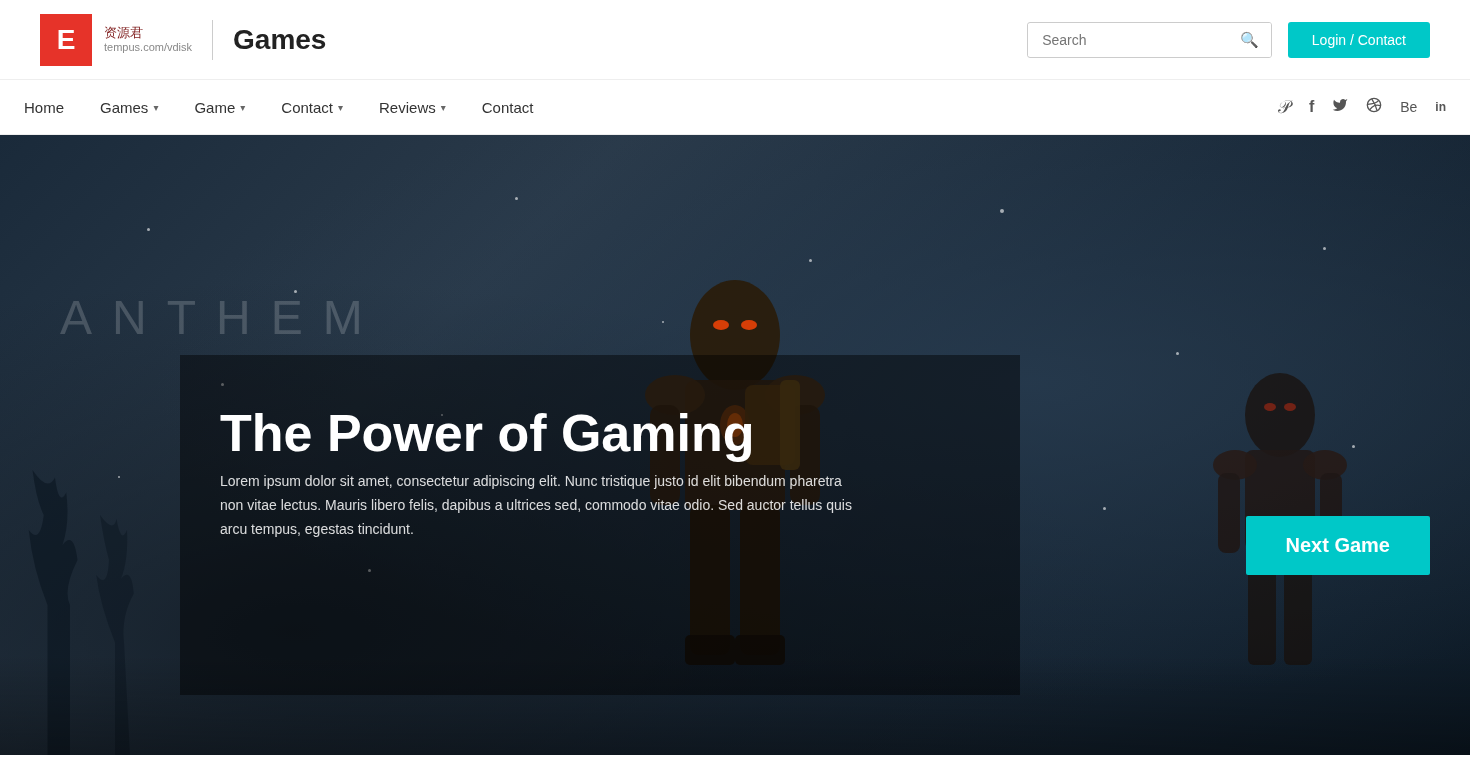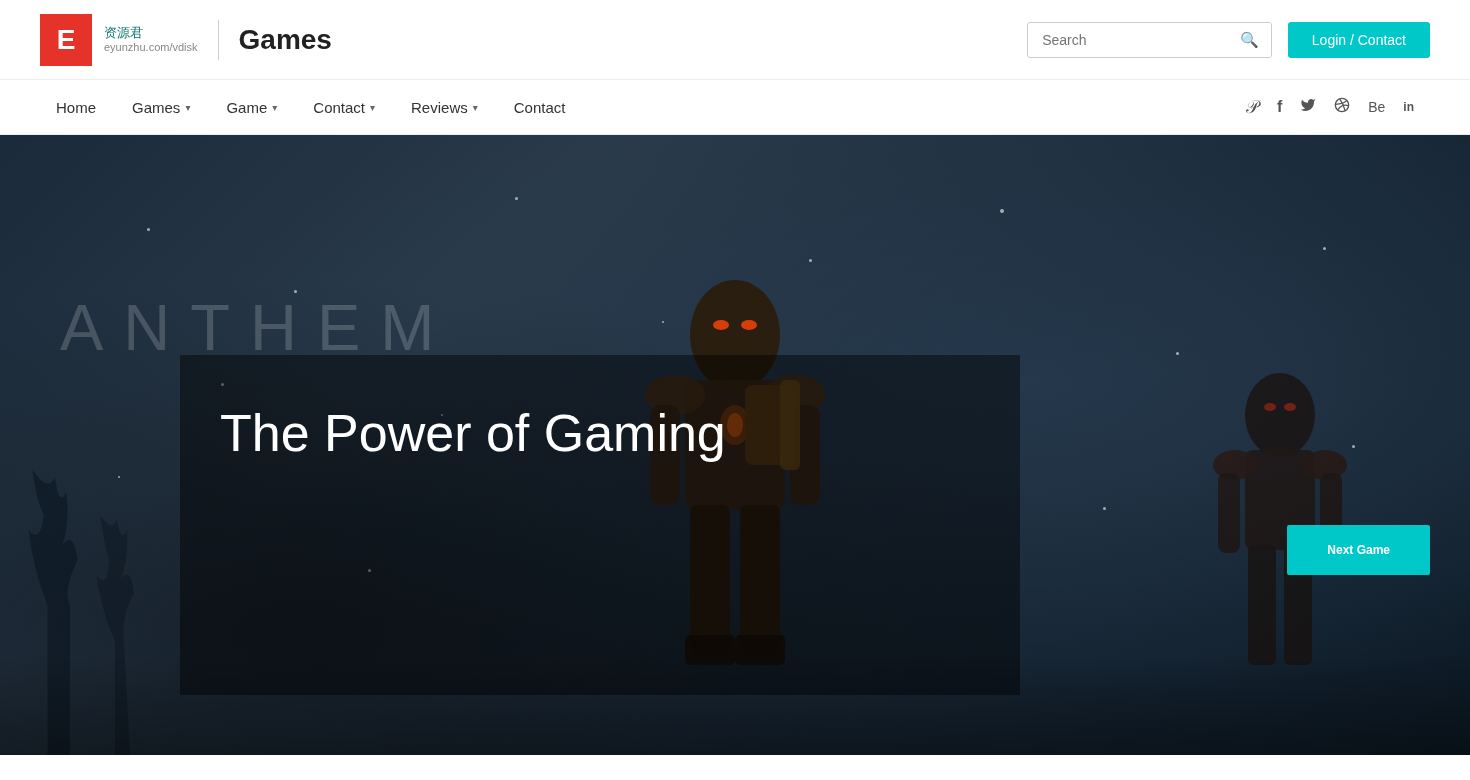--- a/index.html
+++ b/index.html
@@ -32,21 +32,21 @@
       justify-content: center;
       flex-shrink: 0;
     }
     .logo-text-block {
       display: flex;
       flex-direction: column;
       line-height: 1.2;
     }
     .logo-chinese {
       font-size: 13px;
-      color: #0f766e;
+      color: #7f1d1d;
     }
     .logo-url {
       font-size: 11px;
       color: #888;
     }
     .logo-divider {
       width: 1px;
       height: 40px;
       background: #ccc;
       margin: 0 8px;
@@ -93,21 +93,21 @@
       cursor: pointer;
       border-radius: 3px;
       white-space: nowrap;
     }
 
     
     .nav-bar {
       display: flex;
       align-items: center;
       justify-content: space-between;
-      padding: 0 56px;
+      padding: 0 24px;
       height: 55px;
       background: #fff;
       border-bottom: 1px solid #eee;
     }
     .nav-left {
       display: flex;
       align-items: center;
       gap: 36px;
     }
     .nav-item {
@@ -157,21 +157,21 @@
       top: 220px;
       width: 840px;
       bottom: 60px;
       background: rgba(0,0,0,0.45);
     }
     
     .game-title-bg {
       position: absolute;
       top: 155px;
       left: 60px;
-      font-size: 65px;
+      font-size: 48px;
       font-weight: 300;
       color: rgba(255,255,255,0.18);
       letter-spacing: 20px;
       text-transform: uppercase;
       font-family: 'Arial', sans-serif;
     }
     
     .hero-character {
       position: absolute;
       top: 100px;
@@ -199,42 +199,42 @@
     .hero-content {
       position: absolute;
       left: 180px;
       top: 240px;
       width: 750px;
       padding: 30px 40px;
       color: #fff;
     }
     .hero-title {
       font-size: 52px;
-      font-weight: normal;
+      font-weight: bold;
       color: #fff;
       margin-bottom: 8px;
       line-height: 1.1;
     }
     .hero-description {
       font-size: 14px;
       color: rgba(255,255,255,0.85);
       line-height: 1.7;
       max-width: 640px;
     }
 
     
     .next-game-btn {
       position: absolute;
       right: 40px;
       bottom: 180px;
       background: #00c8c8;
       color: #fff;
       border: none;
       padding: 18px 40px;
-      font-size: 12px;
+      font-size: 20px;
       font-weight: bold;
       cursor: pointer;
       border-radius: 2px;
       margin-left: 22px;
     }
 
     
     .tree-silhouette {
       position: absolute;
       bottom: 0;
@@ -257,21 +257,21 @@
 </head>
 <body>
 
 <header class="header">
   <div class="logo-area">
     <div class="logo-box">
       <span>E</span>
     </div>
     <div class="logo-text-block">
       <span class="logo-chinese">资源君</span>
-      <span class="logo-url">eyunzhu.com/vdisk</span>
+      <span class="logo-url">tempus.com/vdisk</span>
     </div>
     <div class="logo-divider"></div>
     <span class="logo-games">Games</span>
   </div>
 
   <div class="header-right">
     <div class="search-box">
       <input class="search-input" type="text" placeholder="Search" style="">
       <button class="search-btn">
         <span>🔍</span>
@@ -391,18 +391,19 @@
     <rect x="114" y="210" width="28" height="120" rx="6" fill="#180d05" opacity="0.9"></rect>
 
     <ellipse cx="100" cy="72" rx="6" ry="4" fill="#cc2200" opacity="0.7"></ellipse>
     <ellipse cx="120" cy="72" rx="6" ry="4" fill="#cc2200" opacity="0.7"></ellipse>
   </svg>
 
   <div class="hero-overlay"></div>
 
   <div class="hero-content">
     <h1 class="hero-title">The Power of Gaming</h1>
+    <p class="hero-description">Lorem ipsum dolor sit amet, consectetur adipiscing elit. Nunc tristique justo id elit bibendum pharetra non vitae lectus. Mauris libero felis, dapibus a ultrices sed, commodo vitae odio. Sed auctor tellus quis arcu tempus, egestas tincidunt.</p>
   </div>
 
   <button class="next-game-btn">Next Game</button>
 
   <div class="hero-bottom-fade"></div>
 </section>
 
 </body></html>

